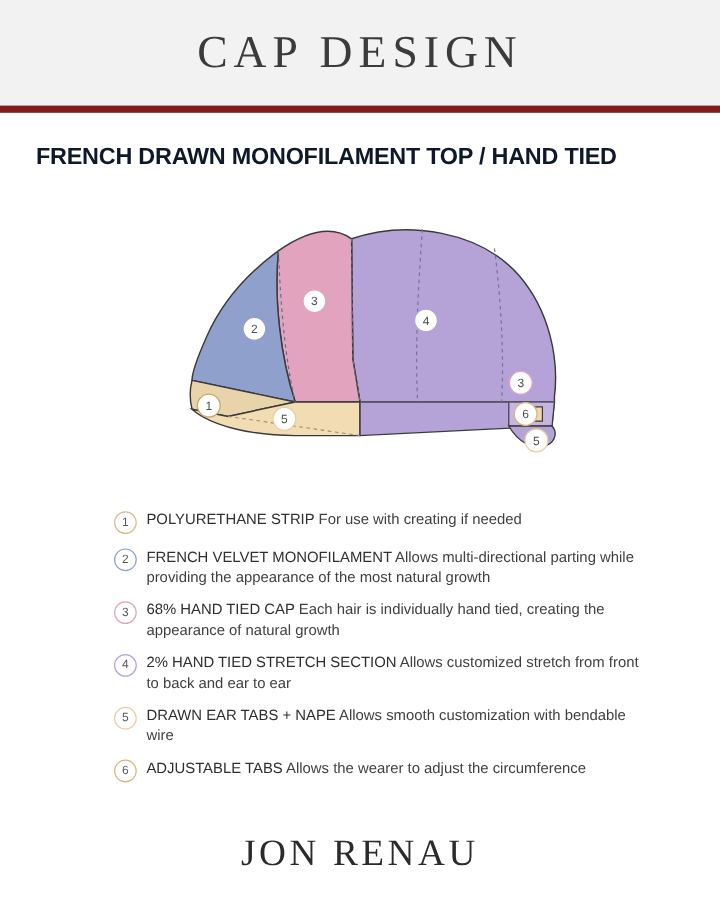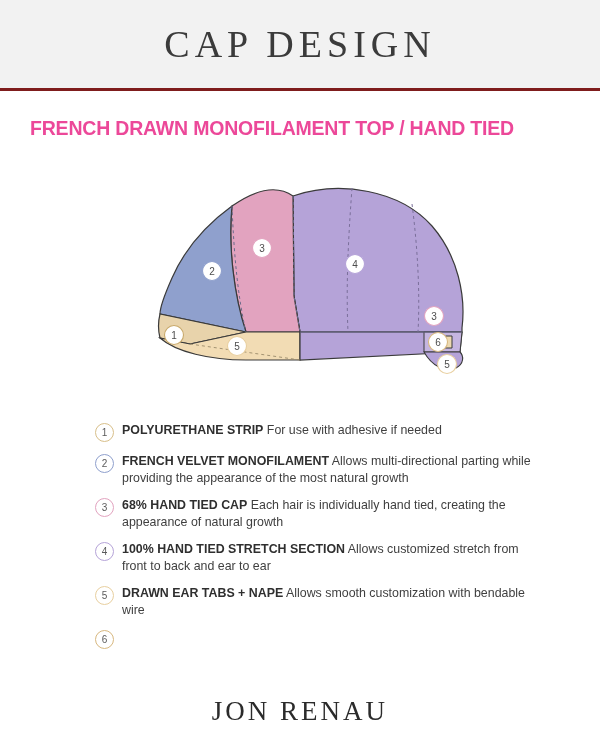--- a/index.html
+++ b/index.html
@@ -21,37 +21,37 @@
     display: flex;
     flex-direction: column;
   }
   
   .header {
     height: 88px;
     background: #f2f2f2;
     display: flex;
     align-items: center;
     justify-content: center;
-    border-bottom: 3px solid #7f1d1d;
+    border-bottom: 6px solid #7f1d1d;
   }
   .header-title {
     font-size: 38px;
     letter-spacing: 5px;
     font-weight: 400;
     color: #3b3b3b;
     font-family: "Liberation Serif", serif;
   }
   
   .subtitle-wrap {
     padding: 26px 18px 6px 30px;
   }
   .subtitle {
     font-size: 19.5px;
     font-weight: bold;
-    color: #ec4899;
+    color: #0f172a;
     letter-spacing: -0.2px;
   }
   
   .diagram-wrap {
     position: relative;
     width: 600px;
     height: 270px;
   }
   .diagram-wrap svg {
     display: block;
@@ -81,32 +81,32 @@
     margin-top: 1px;
     font-family: "Liberation Sans", sans-serif;
   }
   .legend-text {
     font-size: 12.4px;
     line-height: 16.5px;
     color: #3f3f3f;
     max-width: 420px;
   }
   .legend-text b {
-    font-weight: bold;
+    font-weight: normal;
     color: #2f2f2f;
   }
   
   .footer {
     height: 78px;
     display: flex;
     align-items: center;
     justify-content: center;
   }
   .brand {
-    font-size: 27px;
+    font-size: 31px;
     letter-spacing: 3px;
     color: #2b2b2b;
     font-family: "Liberation Serif", serif;
   }
   .cap-num {
     font-size: 10px;
     fill: #4d4d4d;
     font-family: "Liberation Sans", sans-serif;
     text-anchor: middle;
   }
@@ -187,21 +187,21 @@
       </g>
     </svg>
   </div>
 
   <div class="legend">
 
     <div class="legend-row">
       <div class="badge" style="border-color:#d8bf8a;">1</div>
       <div class="legend-text">
         <b>POLYURETHANE STRIP</b>
-        <span>For use with adhesive if needed</span>
+        <span>For use with creating if needed</span>
       </div>
     </div>
 
     <div class="legend-row">
       <div class="badge" style="border-color:#8fa0cd;">2</div>
       <div class="legend-text">
         <b>FRENCH VELVET MONOFILAMENT</b>
         <span>Allows multi-directional parting while providing the appearance of the most natural growth</span>
       </div>
     </div>
@@ -210,35 +210,39 @@
       <div class="badge" style="border-color:#e2a3bf;">3</div>
       <div class="legend-text">
         <b>68% HAND TIED CAP</b>
         <span>Each hair is individually hand tied, creating the appearance of natural growth</span>
       </div>
     </div>
 
     <div class="legend-row">
       <div class="badge" style="border-color:#b5a3d8;">4</div>
       <div class="legend-text">
-        <b>100% HAND TIED STRETCH SECTION</b>
+        <b>2% HAND TIED STRETCH SECTION</b>
         <span>Allows customized stretch from front to back and ear to ear</span>
       </div>
     </div>
 
     <div class="legend-row">
       <div class="badge" style="border-color:#e8cf9f;">5</div>
       <div class="legend-text">
         <b>DRAWN EAR TABS + NAPE</b>
         <span>Allows smooth customization with bendable wire</span>
       </div>
     </div>
 
     <div class="legend-row">
       <div class="badge" style="border-color:#d8b87f;">6</div>
+      <div class="legend-text">
+        <b>ADJUSTABLE TABS</b>
+        <span>Allows the wearer to adjust the circumference</span>
+      </div>
     </div>
 
   </div>
 
   <div class="footer">
     <div class="brand">JON RENAU</div>
   </div>
 
 </div>
 

